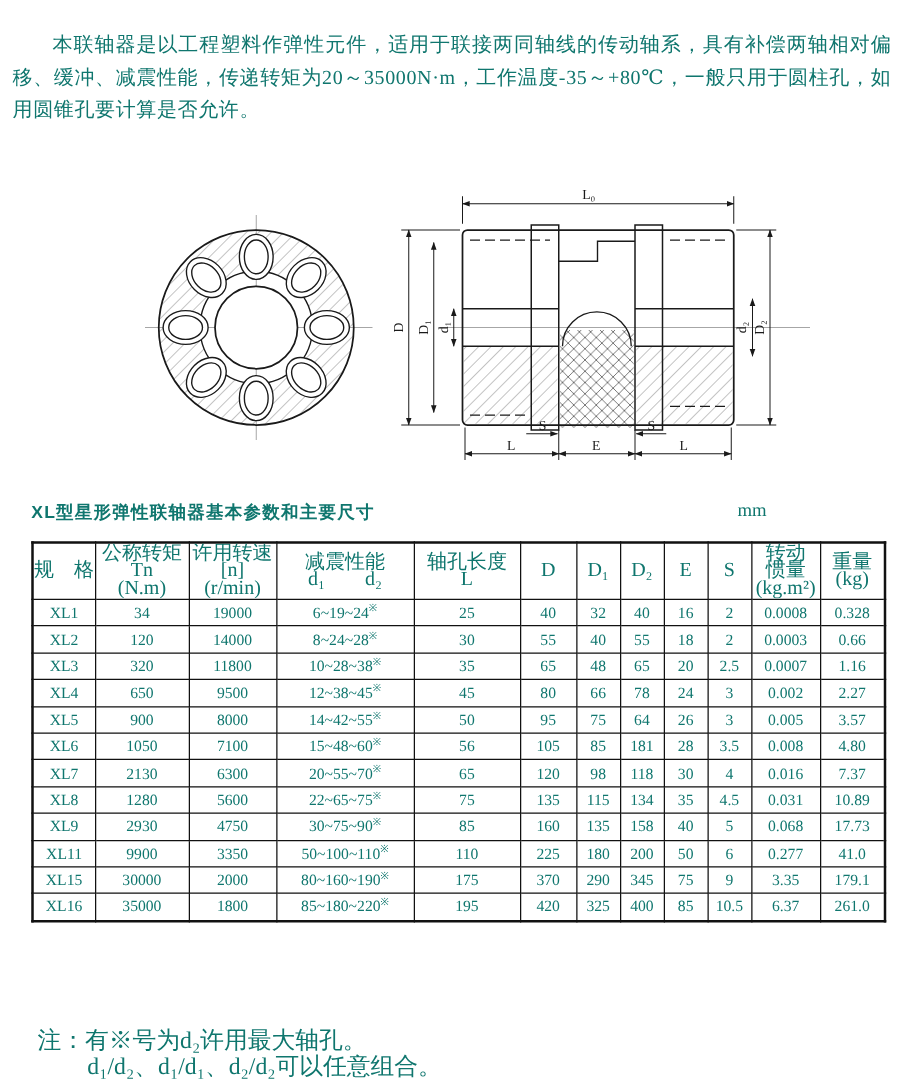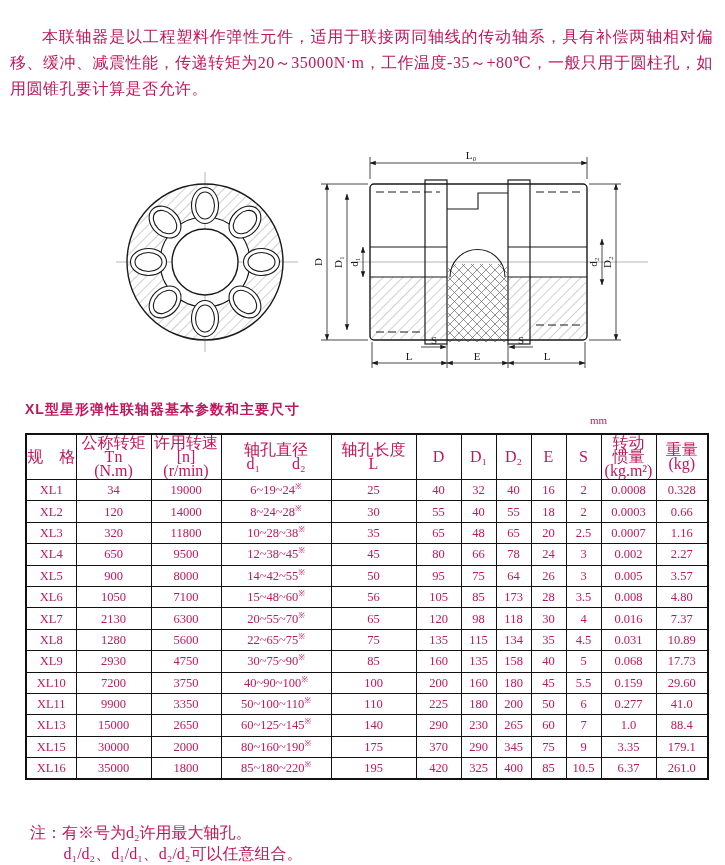--- a/index.html
+++ b/index.html
@@ -1,50 +1,50 @@
 <!DOCTYPE html>
 <html><head>
 <meta charset="utf-8">
 <style>
   html,body{margin:0;padding:0;background:#e8e8e8;}
   .page{
     position:relative;width:725px;height:865px;background:#ffffff;
-    margin:0 auto;overflow:hidden;color:#be185d;
+    margin:0 auto;overflow:hidden;color:#0f766e;
     font-family:"Liberation Serif","DejaVu Serif",serif;
   }
   .intro{
     position:absolute;top:8px;left:10px;width:703px;
     font-size:16px;line-height:26px;text-align:justify;text-indent:2em;
     letter-spacing:0.5px;
   }
   .drawing{position:absolute;top:135px;left:0;}
   .title-row{position:absolute;top:401px;left:25px;width:682px;height:24px;}
   .table-title{
     position:absolute;left:0;width:100%;
     font-size:14px;font-weight:bold;letter-spacing:1px;
     font-family:"Liberation Sans","DejaVu Sans",sans-serif;
   }
-  .unit-label{position:absolute;left:565px;top:13px;font-size:11px;}
+  .unit-label{position:absolute;left:565px;top:0;font-size:15px;}
   table.params{
     position:absolute;top:433px;left:25px;width:682px;
     border-collapse:collapse;table-layout:fixed;
     border:2px solid #111;
     font-size:12.5px;
   }
   table.params th,table.params td{
     border:1px solid #111;text-align:center;vertical-align:middle;
     padding:0;overflow:hidden;
   }
   table.params th{
     font-weight:normal;white-space:pre-line;line-height:14px;height:44px;
     font-size:16px;
   }
   table.params td{height:20.4px;line-height:14px;}
   sup.star{font-size:8px;line-height:0;}
-  .notes{position:absolute;top:822px;left:30px;font-size:16px;line-height:21px;}
+  .notes{position:absolute;top:822px;left:30px;font-size:19px;line-height:21px;}
   .note-line2{padding-left:2.1em;}
   svg text{font-family:"Liberation Serif","DejaVu Serif",serif;font-size:11px;fill:#1a1a1a;}
 </style>
 </head>
 <body>
 
 <div class="page">
 
   <p class="intro">本联轴器是以工程塑料作弹性元件，适用于联接两同轴线的传动轴系，具有补偿两轴相对偏移、缓冲、减震性能，传递转矩为20～35000N·m，工作温度-35～+80℃，一般只用于圆柱孔，如用圆锥孔要计算是否允许。</p>
 
@@ -206,21 +206,21 @@
     </colgroup>
     <thead>
       <tr>
         <th>规　格</th>
         <th>公称转矩
 Tn
 (N.m)</th>
         <th>许用转速
 [n]
 (r/min)</th>
-        <th>轴孔直径
+        <th>减震性能
 d₁　　d₂</th>
         <th>轴孔长度
 L</th>
         <th>D</th>
         <th>D₁</th>
         <th>D₂</th>
         <th>E</th>
         <th>S</th>
         <th>转动
 惯量
@@ -301,21 +301,21 @@
           <td>3.57</td>
         </tr>
         <tr>
           <td>XL6</td>
           <td>1050</td>
           <td>7100</td>
           <td><span>15~48~60</span><sup class="star">※</sup></td>
           <td>56</td>
           <td>105</td>
           <td>85</td>
-          <td>173</td>
+          <td>181</td>
           <td>28</td>
           <td>3.5</td>
           <td>0.008</td>
           <td>4.80</td>
         </tr>
         <tr>
           <td>XL7</td>
           <td>2130</td>
           <td>6300</td>
           <td><span>20~55~70</span><sup class="star">※</sup></td>
@@ -350,62 +350,34 @@
           <td>85</td>
           <td>160</td>
           <td>135</td>
           <td>158</td>
           <td>40</td>
           <td>5</td>
           <td>0.068</td>
           <td>17.73</td>
         </tr>
         <tr>
-          <td>XL10</td>
-          <td>7200</td>
-          <td>3750</td>
-          <td><span>40~90~100</span><sup class="star">※</sup></td>
-          <td>100</td>
-          <td>200</td>
-          <td>160</td>
-          <td>180</td>
-          <td>45</td>
-          <td>5.5</td>
-          <td>0.159</td>
-          <td>29.60</td>
-        </tr>
-        <tr>
           <td>XL11</td>
           <td>9900</td>
           <td>3350</td>
           <td><span>50~100~110</span><sup class="star">※</sup></td>
           <td>110</td>
           <td>225</td>
           <td>180</td>
           <td>200</td>
           <td>50</td>
           <td>6</td>
           <td>0.277</td>
           <td>41.0</td>
         </tr>
         <tr>
-          <td>XL13</td>
-          <td>15000</td>
-          <td>2650</td>
-          <td><span>60~125~145</span><sup class="star">※</sup></td>
-          <td>140</td>
-          <td>290</td>
-          <td>230</td>
-          <td>265</td>
-          <td>60</td>
-          <td>7</td>
-          <td>1.0</td>
-          <td>88.4</td>
-        </tr>
-        <tr>
           <td>XL15</td>
           <td>30000</td>
           <td>2000</td>
           <td><span>80~160~190</span><sup class="star">※</sup></td>
           <td>175</td>
           <td>370</td>
           <td>290</td>
           <td>345</td>
           <td>75</td>
           <td>9</td>

